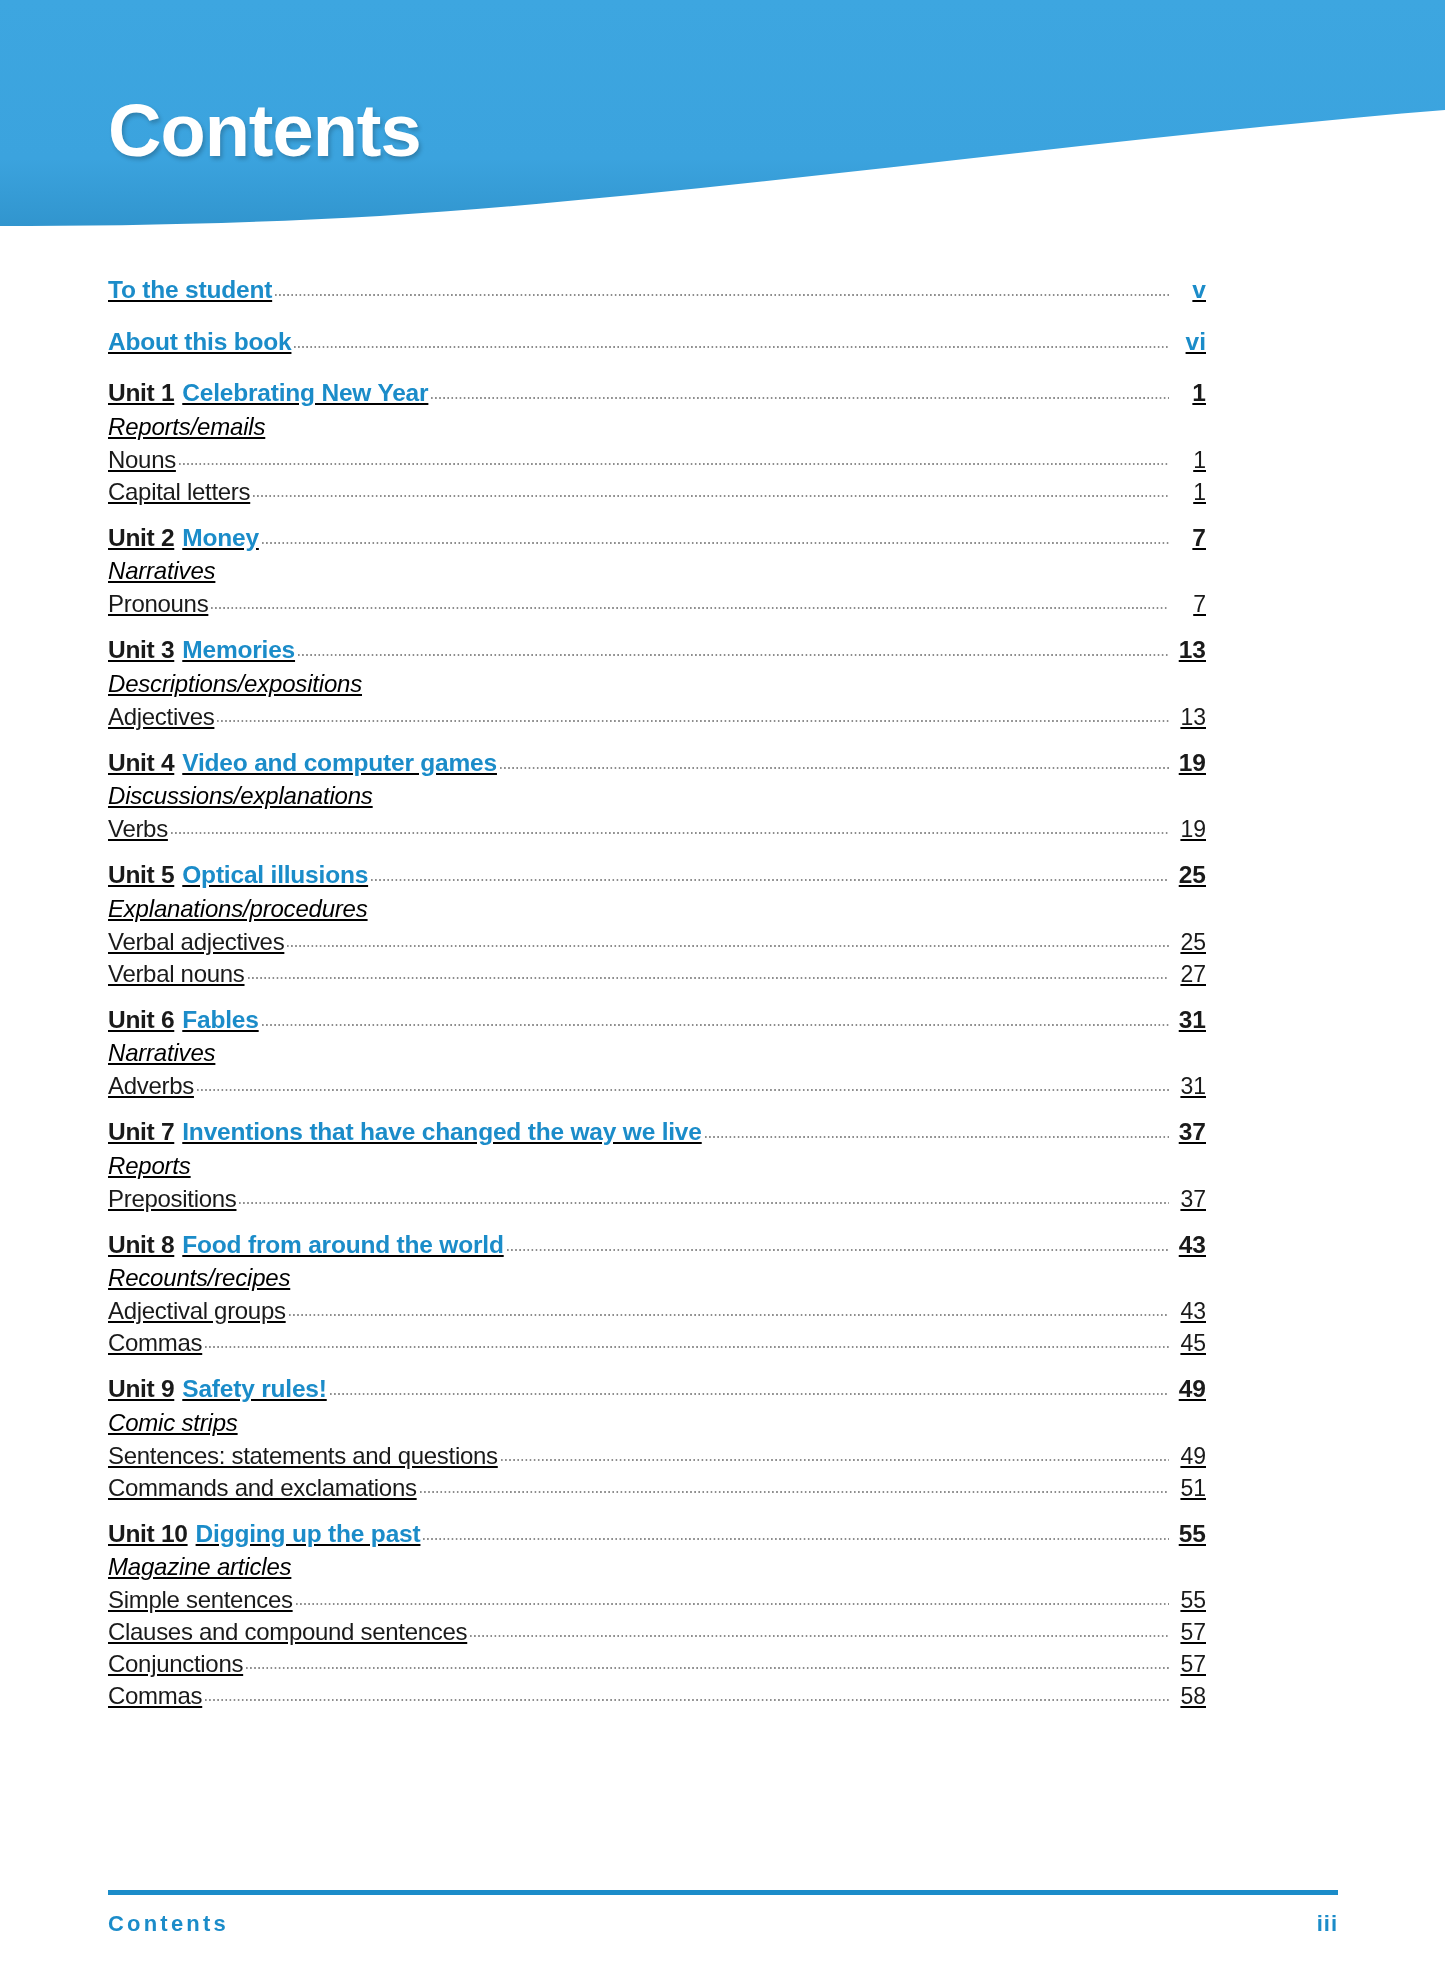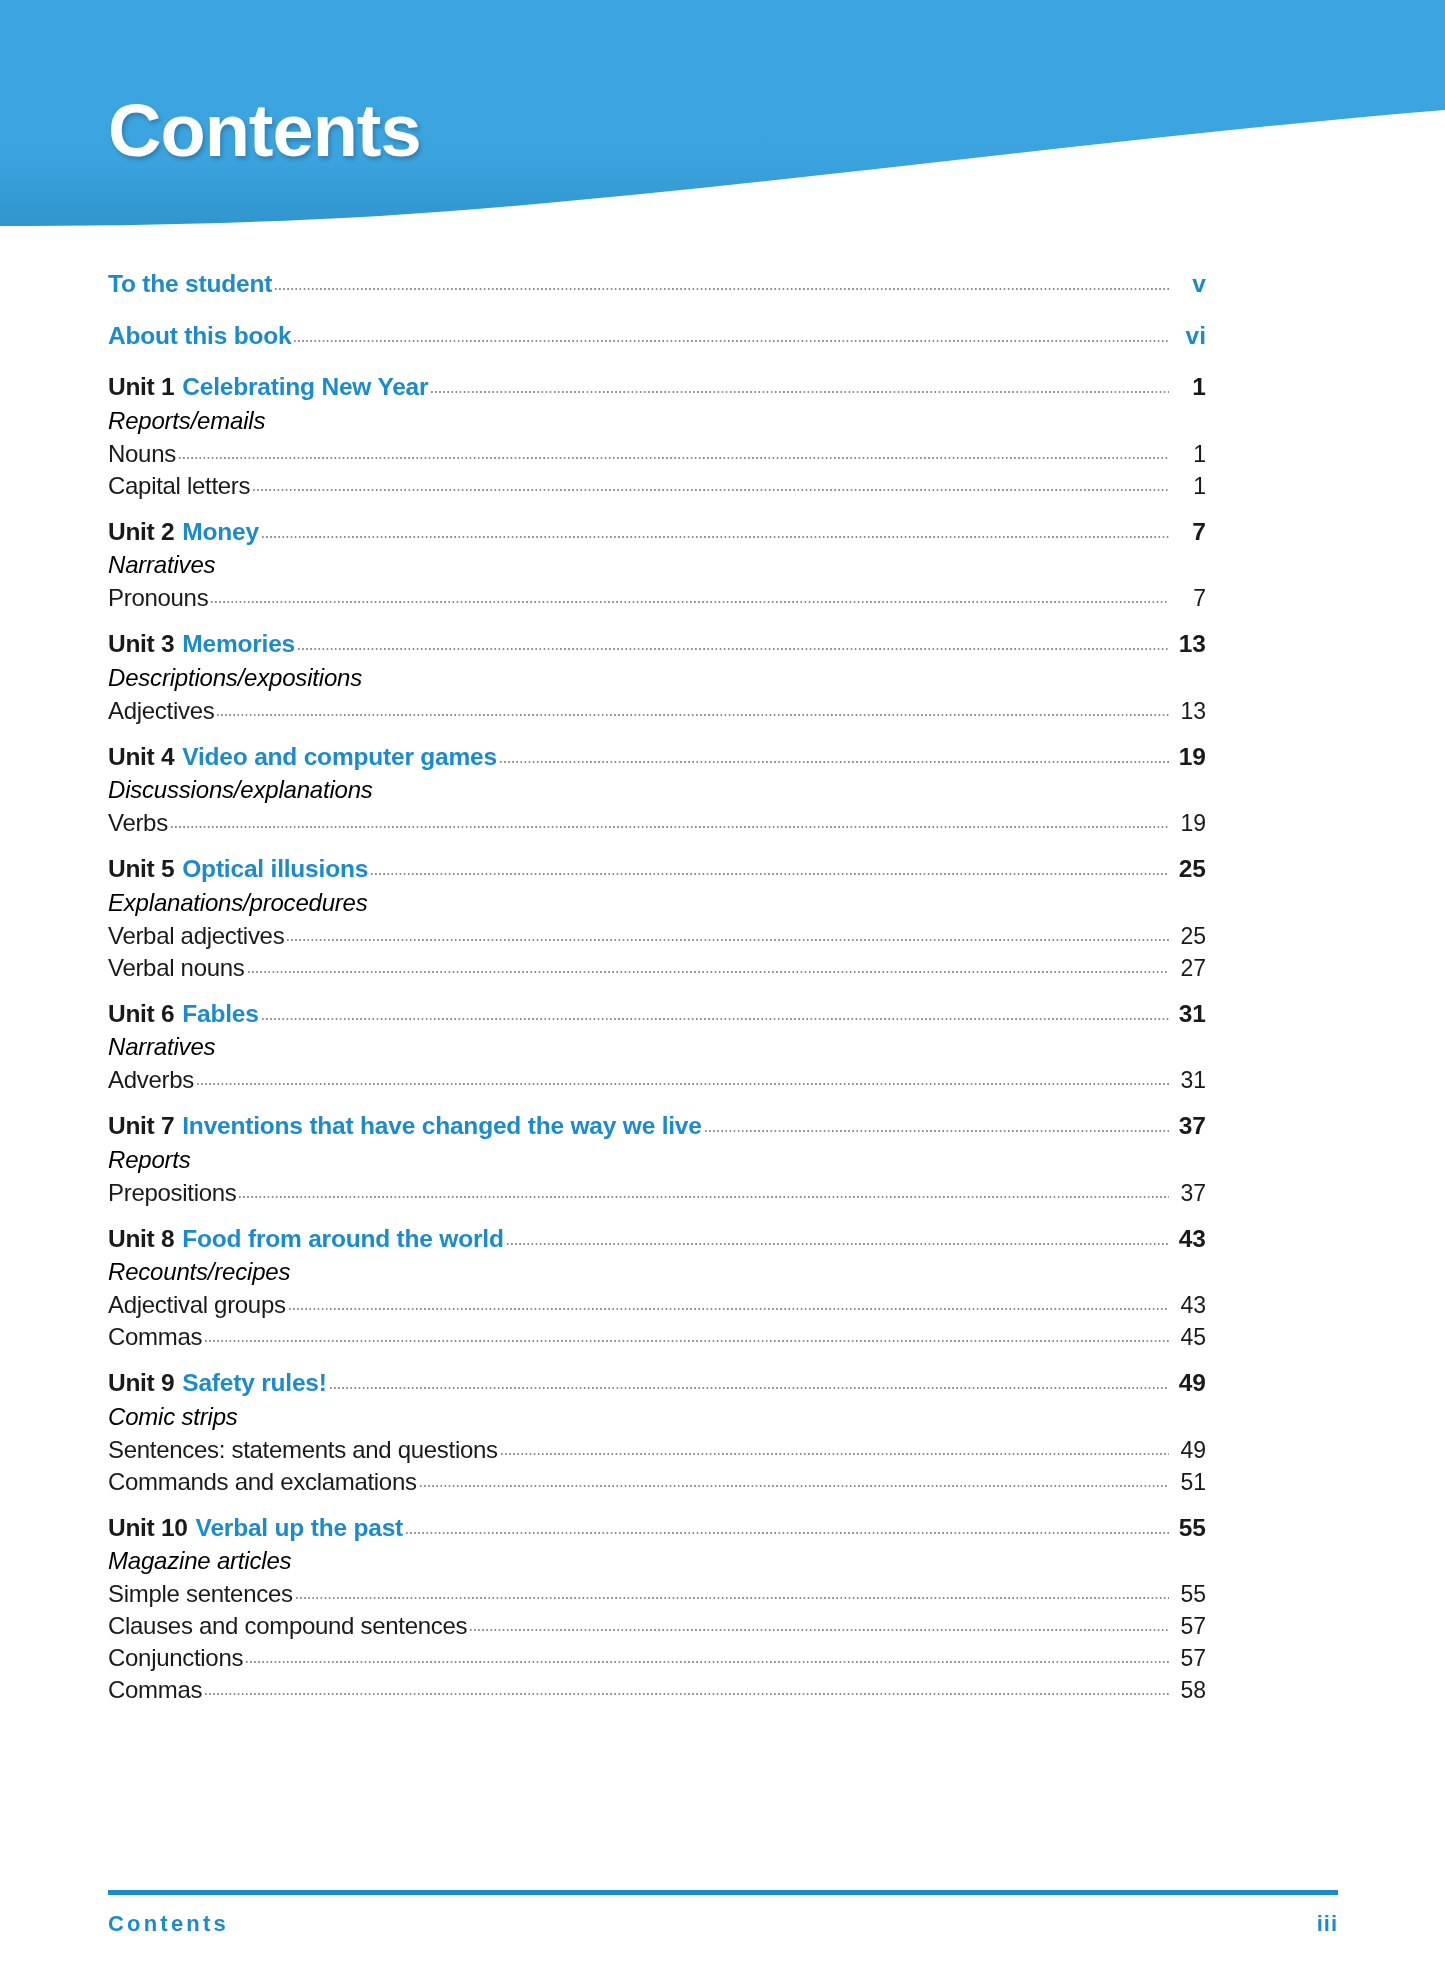--- a/index.html
+++ b/index.html
@@ -39,22 +39,23 @@
     color: #ffffff;
     letter-spacing: -1px;
     text-shadow: 2px 3px 4px rgba(0,0,0,0.22);
     font-family: "Liberation Sans", sans-serif;
   }
 
   
   .toc {
     position: absolute;
     left: 108px;
-    top: 272px;
+    top: 278px;
     width: 1098px;
+    text-decoration: underline;
   }
 
   .group {
     margin-bottom: 22px;
   }
   .group.first { margin-bottom: 24px; }
 
   .row {
     display: flex;
     align-items: baseline;
@@ -372,21 +373,21 @@
     <div class="row sub">
       <span class="label">Commands and exclamations</span>
       <span class="leader"></span>
       <span class="pagenum">51</span>
     </div>
   </div>
 
   <div class="group">
     <div class="row unit">
       <span class="unit-no">Unit 10</span>
-      <span class="unit-title">Verbal up the past</span>
+      <span class="unit-title">Digging up the past</span>
       <span class="leader"></span>
       <span class="pagenum">55</span>
     </div>
     <div class="genre">Magazine articles</div>
     <div class="row sub">
       <span class="label">Simple sentences</span>
       <span class="leader"></span>
       <span class="pagenum">55</span>
     </div>
     <div class="row sub">

